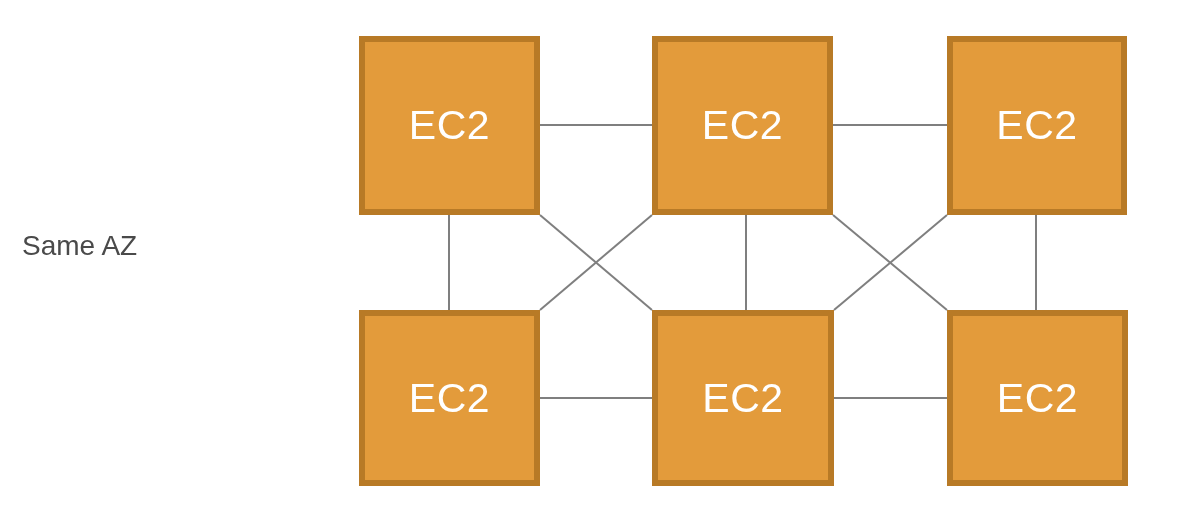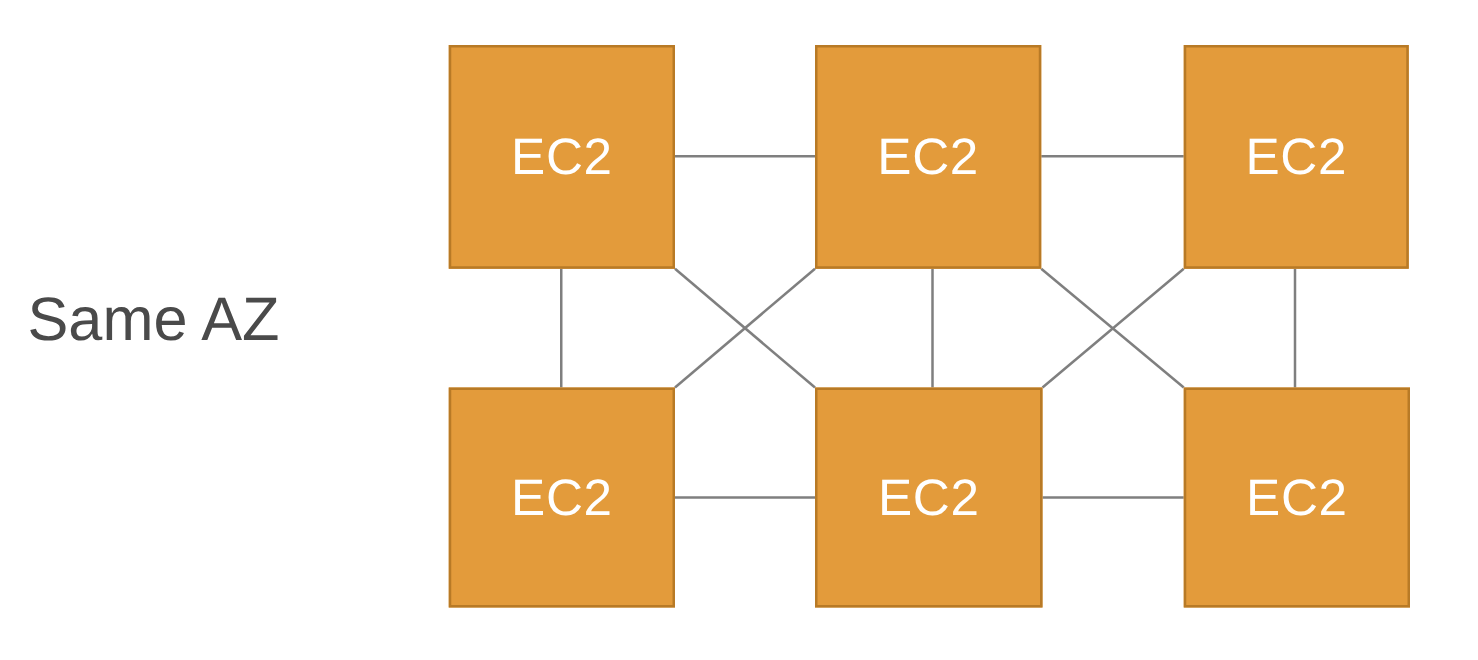--- a/index.html
+++ b/index.html
@@ -25,40 +25,40 @@
     top: 0;
     width: 1182px;
     height: 528px;
     z-index: 1;
   }
   .node {
     position: absolute;
     z-index: 2;
     box-sizing: border-box;
     background: #e39b3b;
-    border: 2px solid #b91c1c;
+    border: 6px solid #b91c1c;
     display: flex;
     align-items: center;
     justify-content: center;
   }
   .node-label {
     color: #ffffff;
     font-family: "Liberation Sans", sans-serif;
     font-size: 41px;
     font-weight: 400;
     letter-spacing: 0.5px;
     line-height: 1;
     user-select: none;
   }
   .zone-label {
     position: absolute;
     z-index: 2;
     color: #4a4a4a;
     font-family: "Liberation Sans", sans-serif;
-    font-size: 49px;
+    font-size: 28px;
     font-weight: 400;
     line-height: 1;
     white-space: nowrap;
   }
 </style>
 </head>
 <body>
 
 <div id="canvas">
 

